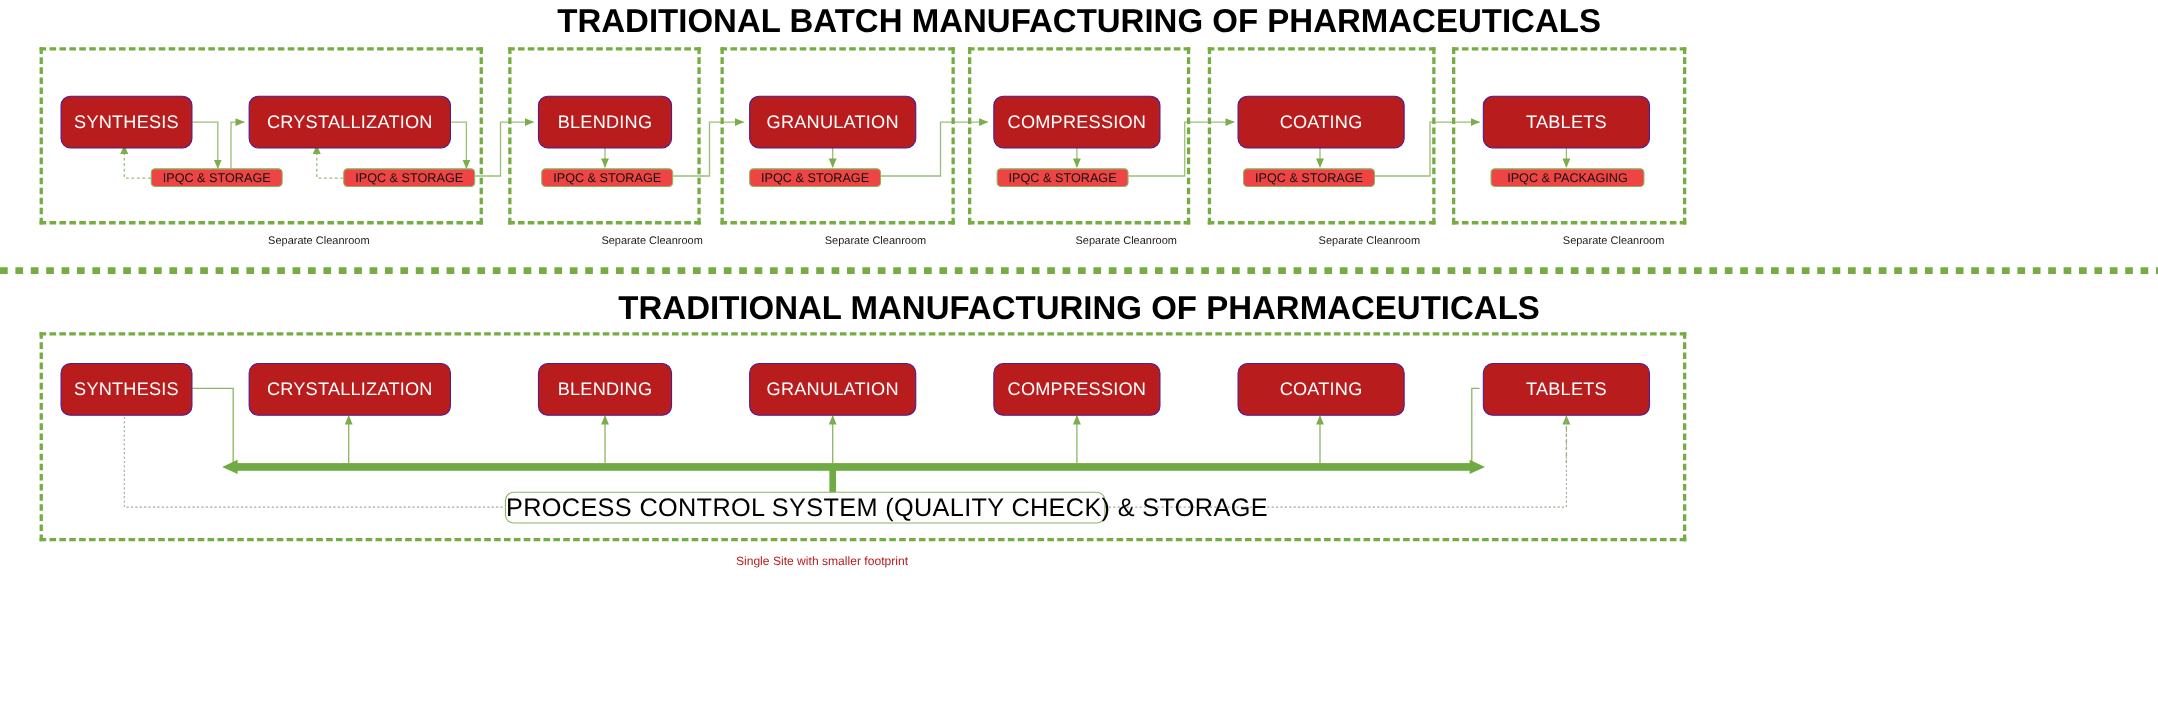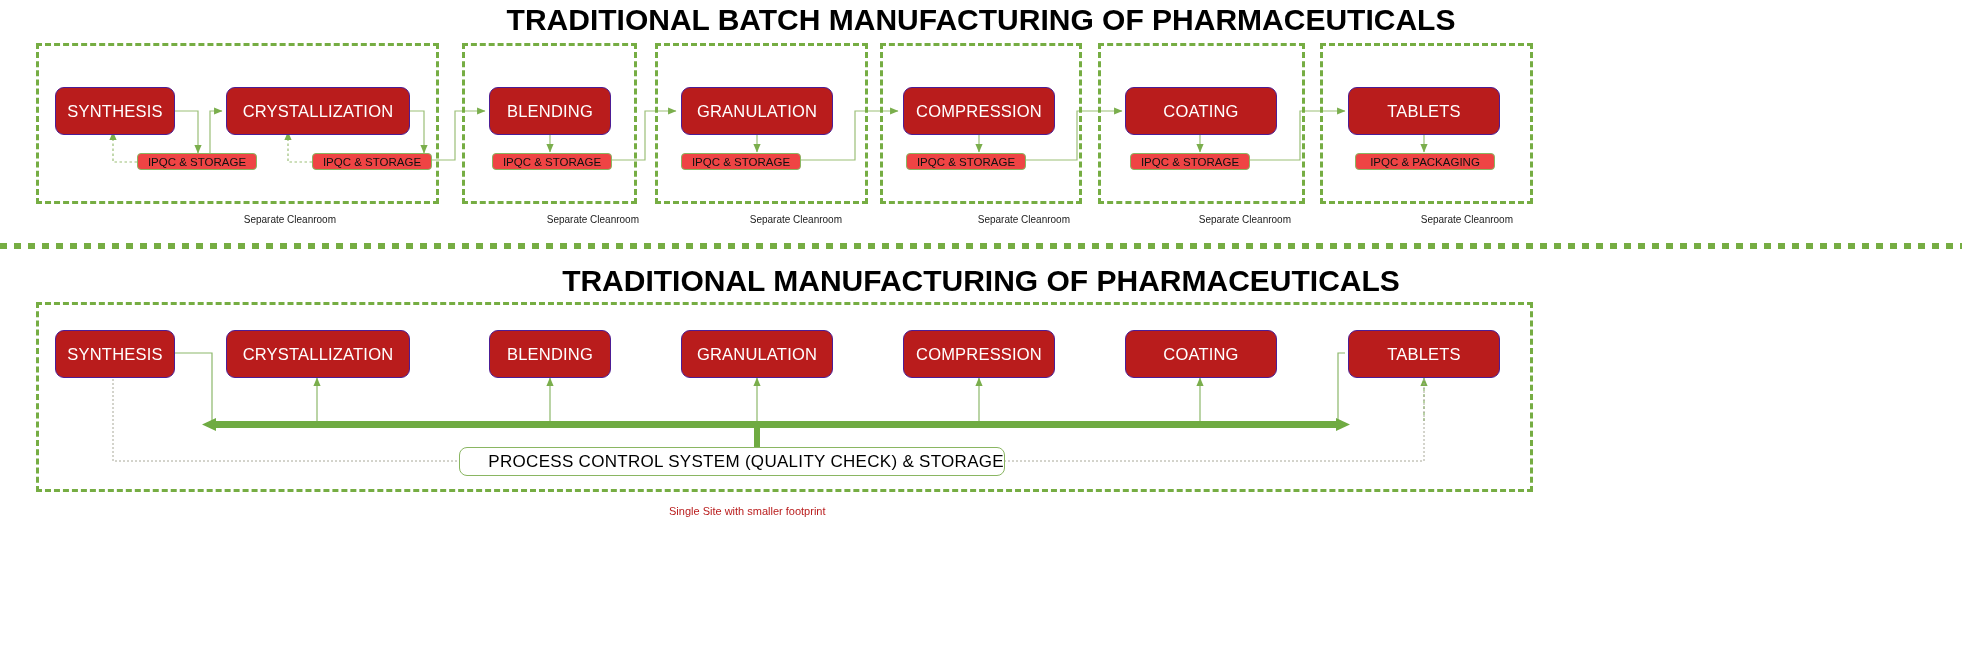--- a/index.html
+++ b/index.html
@@ -104,24 +104,24 @@
     white-space: nowrap;
   }
 
   
   #pcs-box {
     position: absolute;
     background: #ffffff;
     border: 1px solid #8ab662;
     border-radius: 8px;
     color: #000000;
-    font-size: 17px;
+    font-size: 23px;
     display: flex;
     align-items: center;
-    justify-content: flex-end;
+    justify-content: flex-start;
     box-sizing: border-box;
     white-space: nowrap;
     letter-spacing: 0.3px;
   }
   #footer-caption {
     position: absolute;
     font-size: 11px;
     color: #b91c1c;
     white-space: nowrap;
   }

